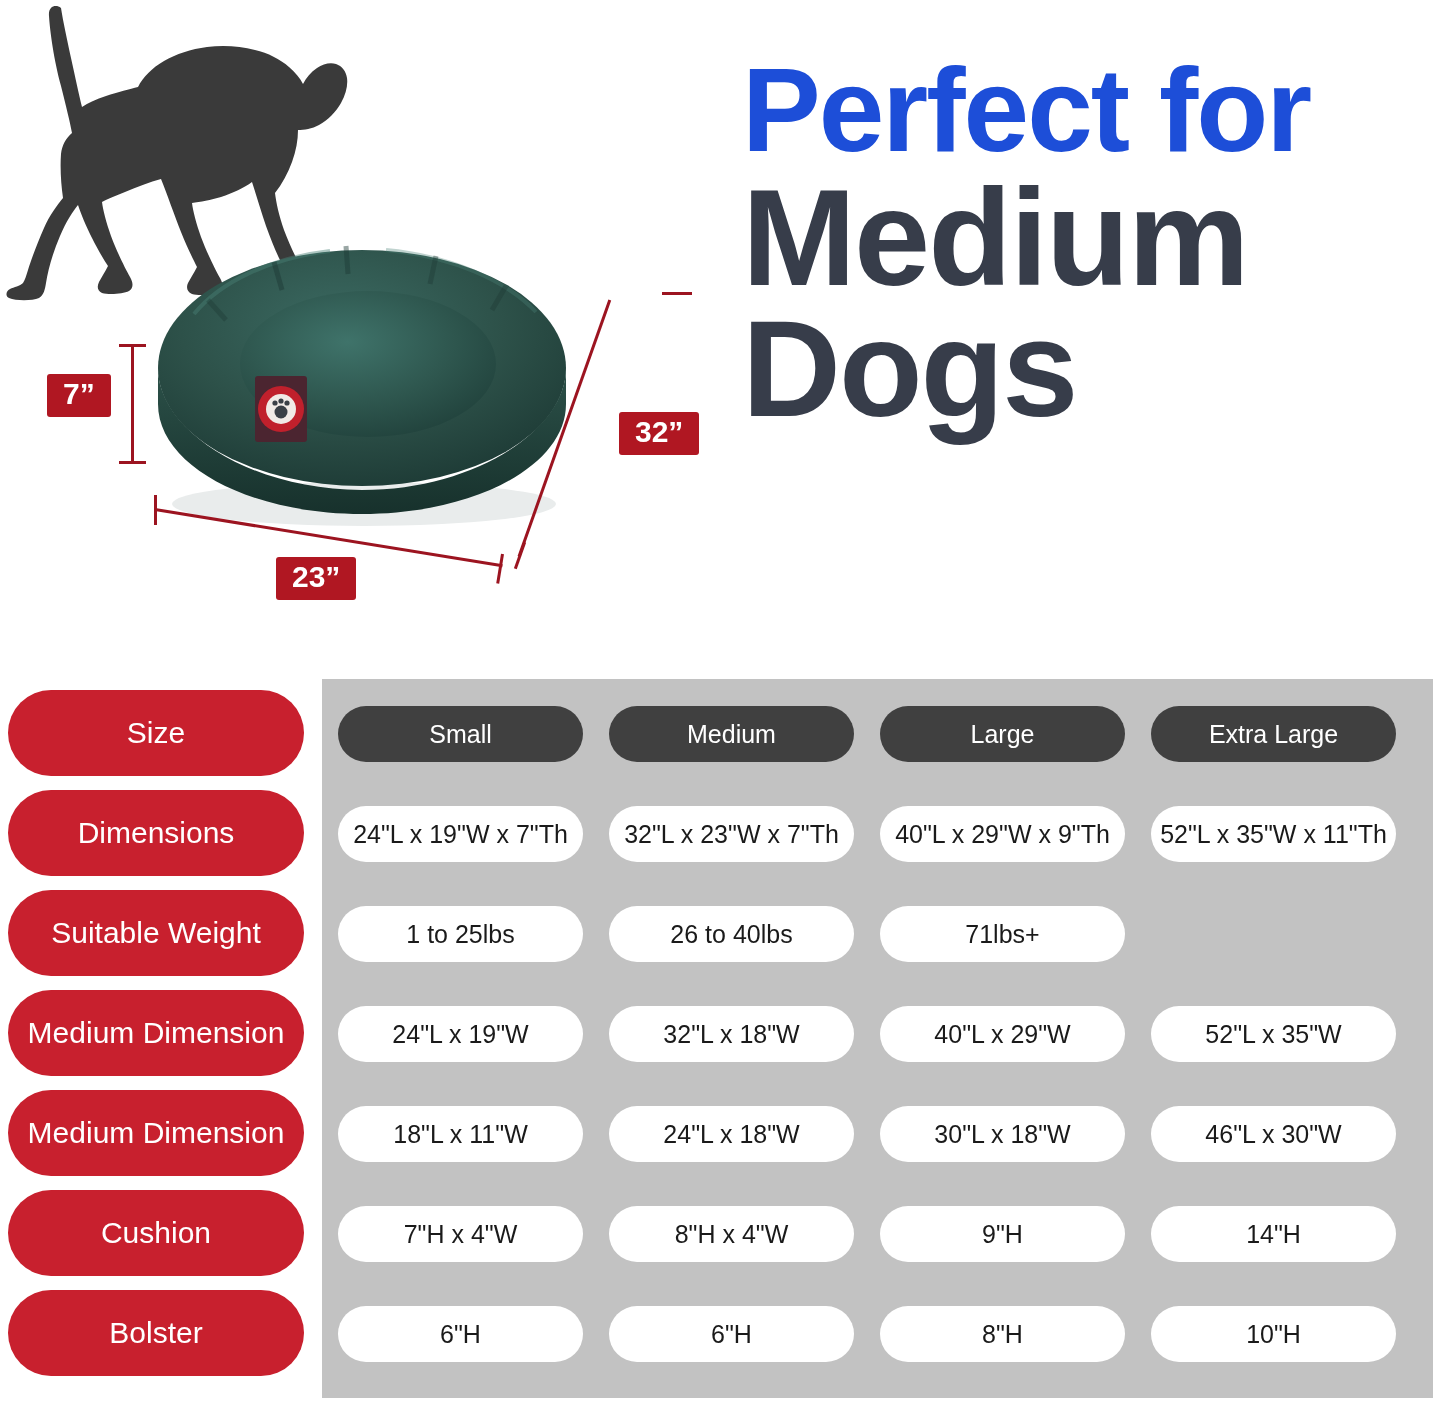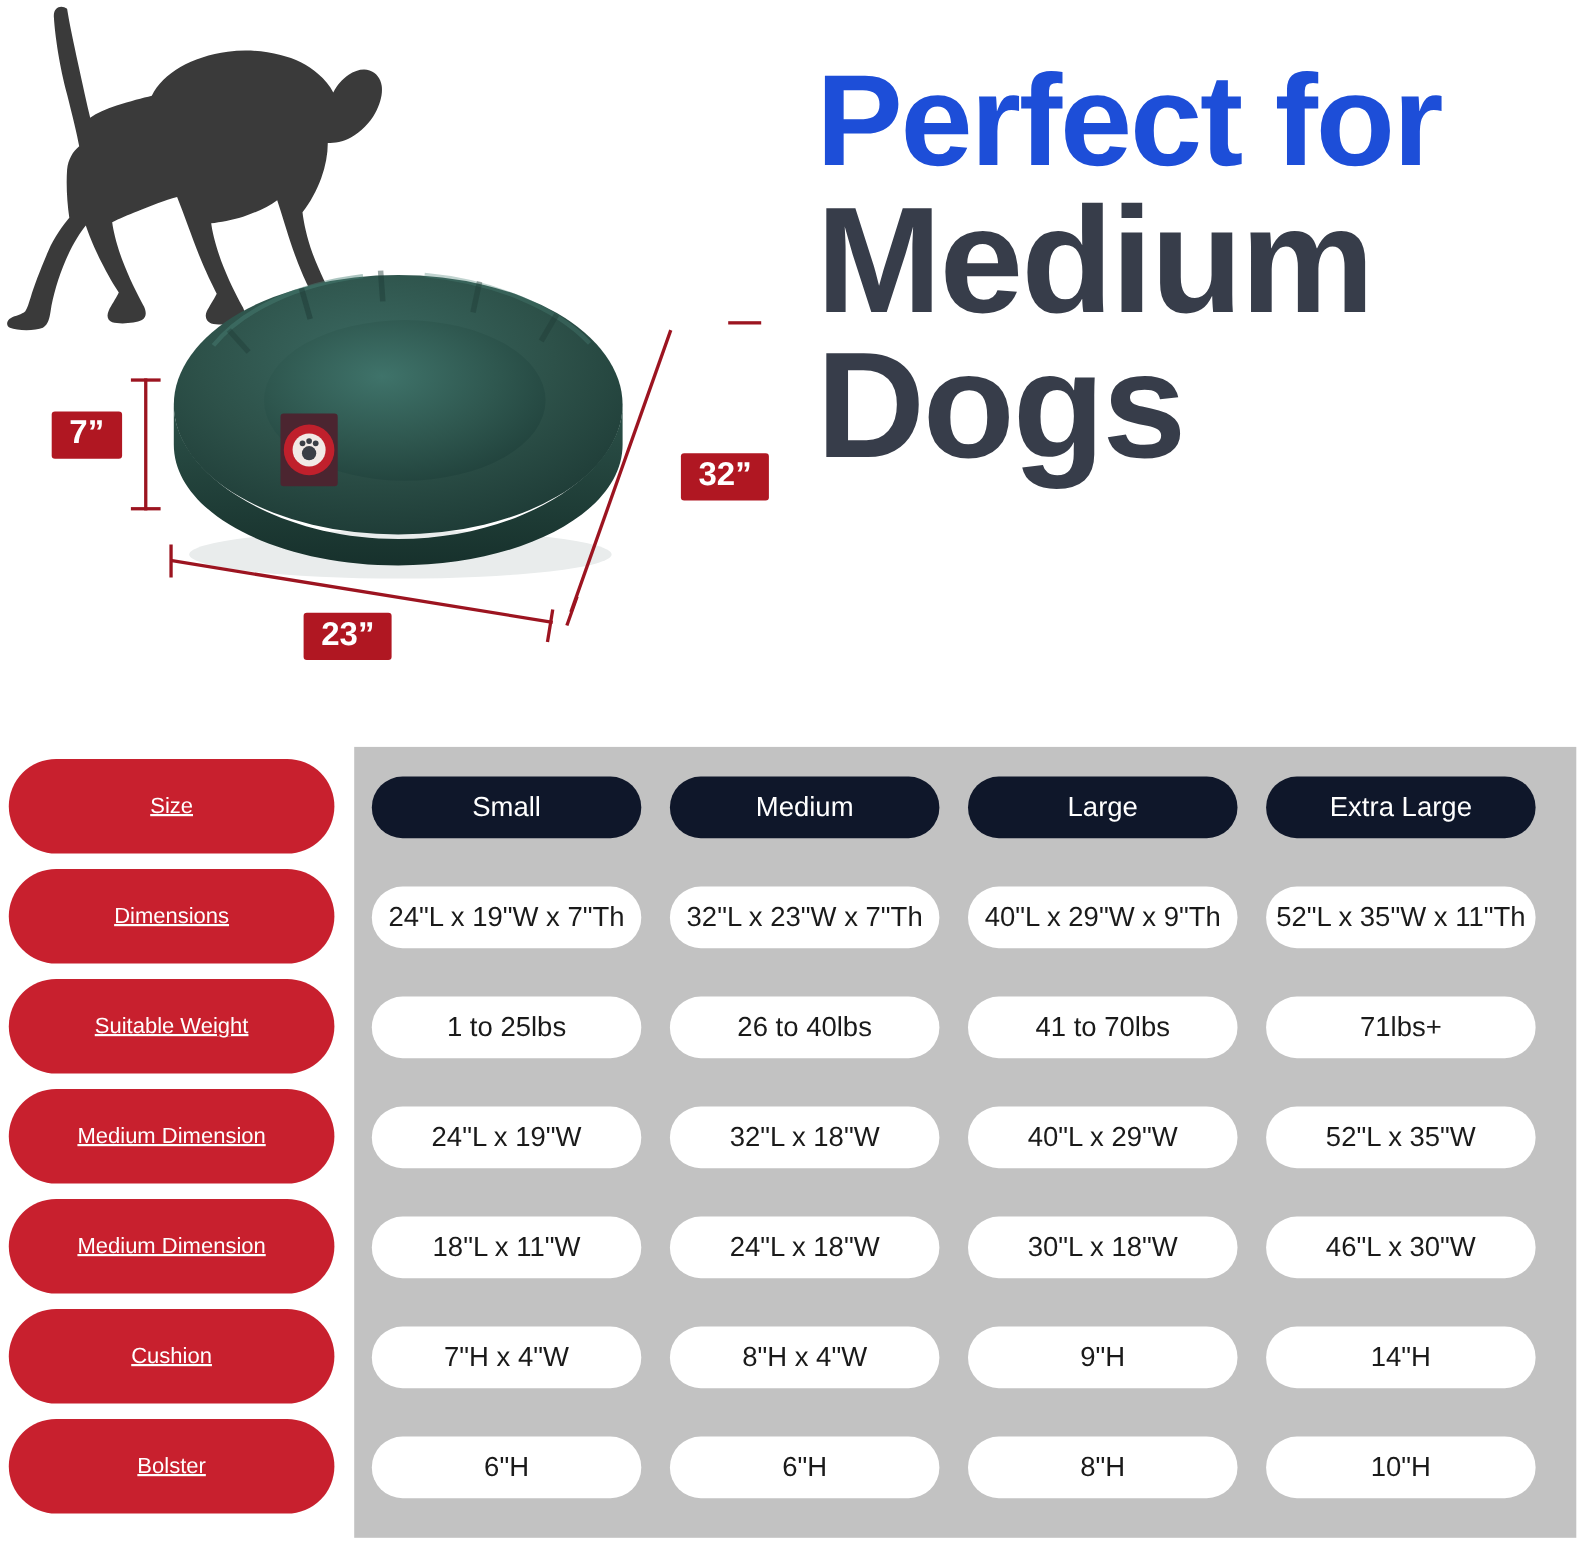--- a/index.html
+++ b/index.html
@@ -120,28 +120,27 @@
     position: absolute;
     left: 8px; top: 690px;
     width: 296px;
   }
   .row-label {
     height: 86px;
     margin-bottom: 14px;
     background: #c8202e;
     border-radius: 43px;
     color: #ffffff;
-    font-size: 20px;
+    font-size: 30px;
     display: flex;
     align-items: center;
     justify-content: center;
     box-sizing: border-box;
     padding: 0 6px;
     white-space: nowrap;
-    text-decoration: underline;
   }
 
   #grid-col {
     position: absolute;
     left: 338px; top: 706px;
     width: 1084px;
   }
   .grid-row {
     display: flex;
     gap: 26px;
@@ -152,21 +151,21 @@
     height: 56px;
     border-radius: 28px;
     display: flex;
     align-items: center;
     justify-content: center;
     font-size: 25px;
     box-sizing: border-box;
     white-space: nowrap;
   }
   .cell.head {
-    background: #0f172a;
+    background: #404040;
     color: #ffffff;
   }
   .cell.val {
     background: #ffffff;
     color: #1a1a1a;
   }
 </style>
 </head>
 <body>
 
@@ -290,21 +289,20 @@
   <div class="grid-row">
     <div class="cell val">24"L x 19"W x 7"Th</div>
     <div class="cell val">32"L x 23"W x 7"Th</div>
     <div class="cell val">40"L x 29"W x 9"Th</div>
     <div class="cell val">52"L x 35"W x 11"Th</div>
   </div>
 
   <div class="grid-row">
     <div class="cell val">1 to 25lbs</div>
     <div class="cell val">26 to 40lbs</div>
-    <div class="cell val">41 to 70lbs</div>
     <div class="cell val">71lbs+</div>
   </div>
 
   <div class="grid-row">
     <div class="cell val">24"L x 19"W</div>
     <div class="cell val">32"L x 18"W</div>
     <div class="cell val">40"L x 29"W</div>
     <div class="cell val">52"L x 35"W</div>
   </div>
 

